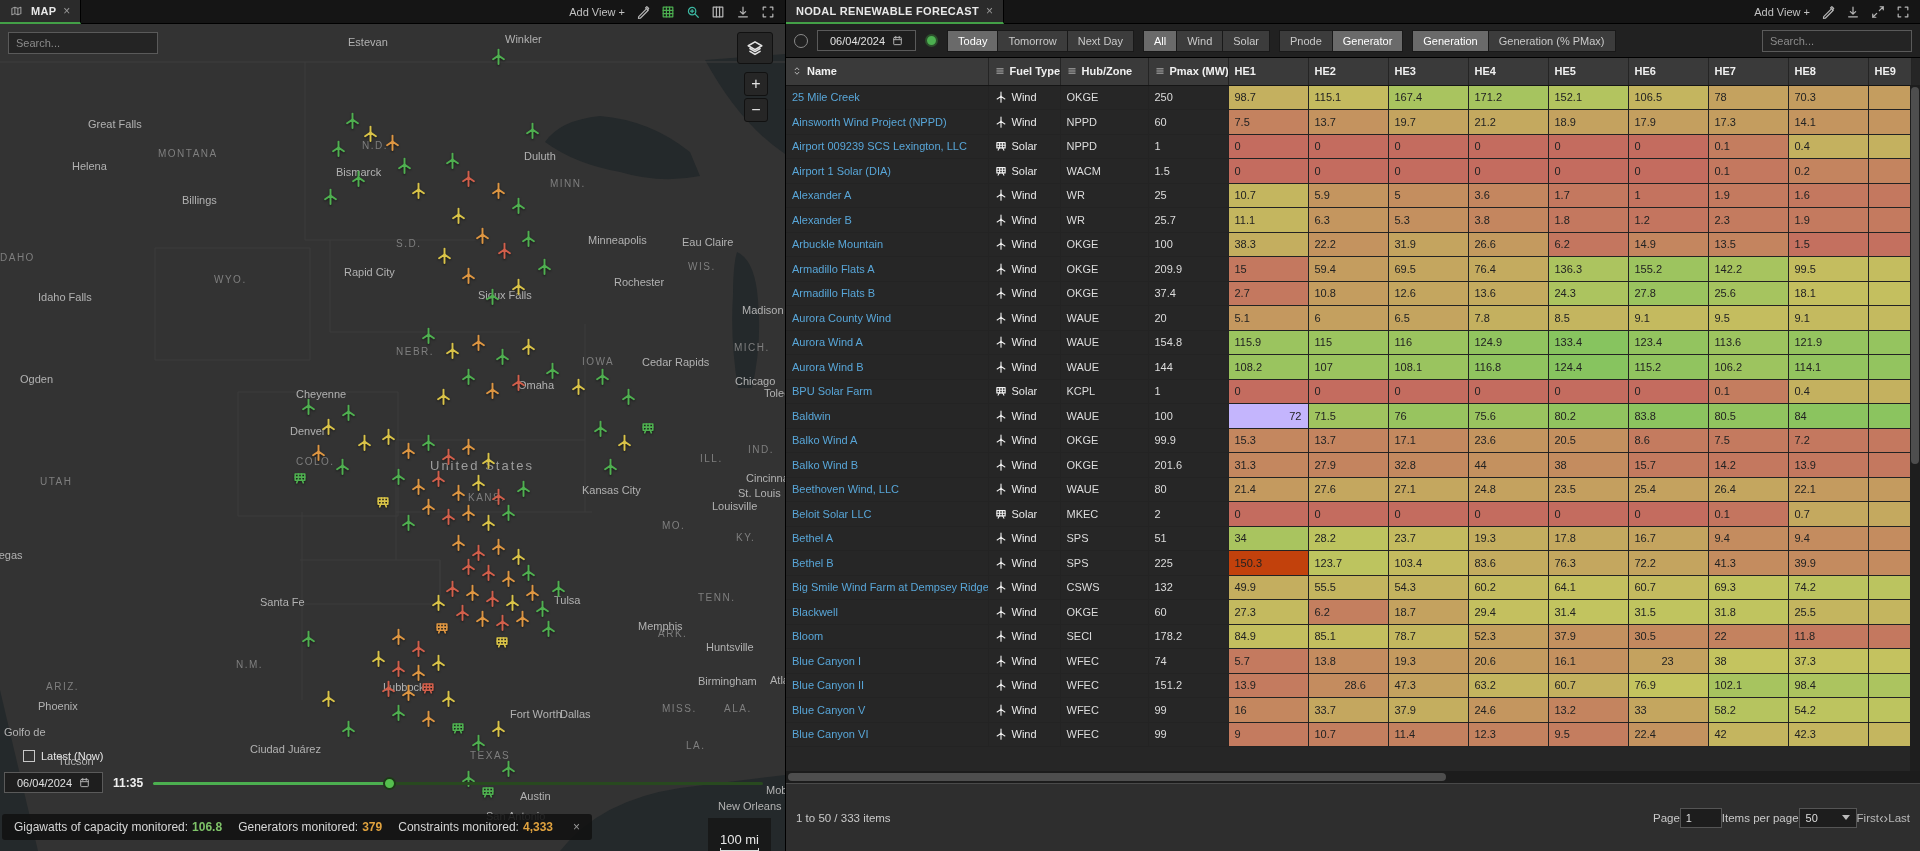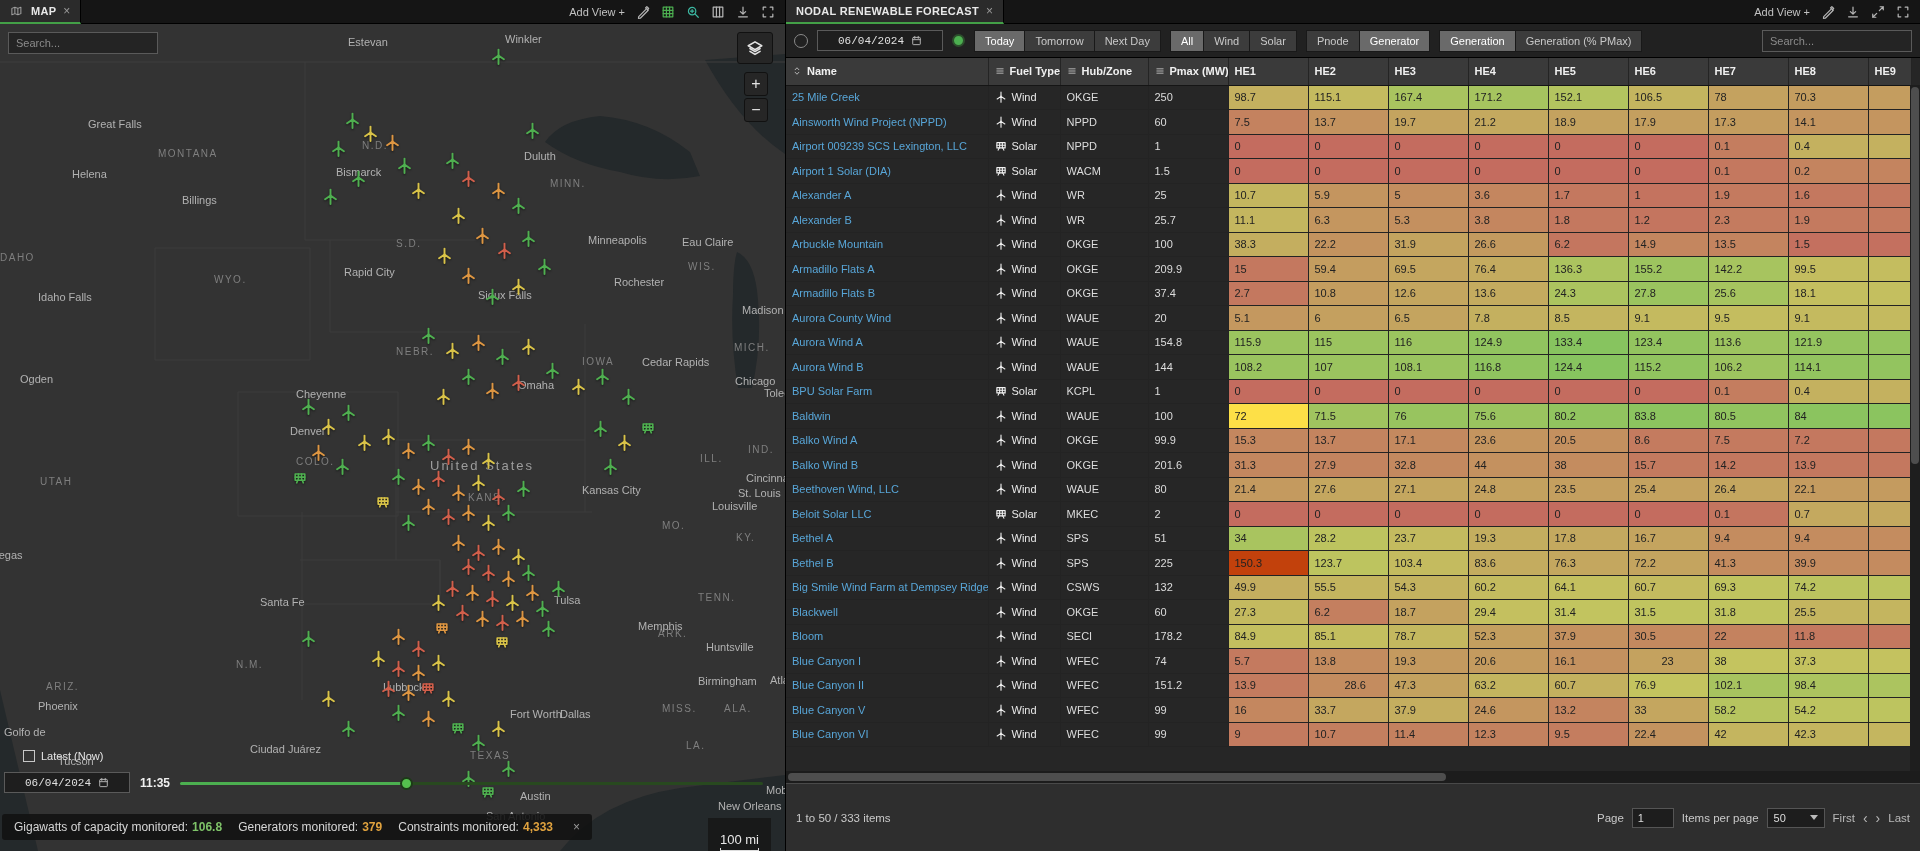--- a/index.html
+++ b/index.html
@@ -41,21 +41,21 @@
   .ctl-layers { right:12px; top:8px; width:36px; height:32px; }
   .ctl-zin  { right:17px; top:48px; width:24px; height:24px; font-size:16px; }
   .ctl-zout { right:17px; top:74px; width:24px; height:24px; font-size:16px; }
 
   .latest-row { position:absolute; left:8px; top:726px; display:flex; align-items:center; gap:6px;margin-left:15px; }
   .checkbox { width:12px; height:12px; border:1px solid #c7c7c7; background:transparent; }
   .latest-label { color:#e6e6e6; font-size:11px; }
 
   .time-row { position:absolute; left:4px; top:748px; right:22px; display:flex; align-items:center; gap:10px; }
   .datechip { display:flex; align-items:center; gap:7px; background:#1e1e1e; border:1px solid #5a5a5a;
-    height:21px; padding:0 20px; color:#e0e0e0; font-size:11px;font-family:Liberation Mono, monospace; }
+    height:21px; padding:0 12px; color:#e0e0e0; font-size:11px; }
   .datechip .cal { color:#b5b5b5; display:inline-flex; }
   .timetext { color:#f0f0f0; font-size:12px; font-weight:bold; }
   .slider { position:relative; flex:1; height:14px; }
   .slider .track { position:absolute; left:0; right:0; top:6px; height:3px; background:#28491f; border-radius:2px; }
   .slider .fill { position:absolute; left:0; top:6px; height:3px; background:#4caf50; border-radius:2px; }
   .slider .thumb { position:absolute; top:1px; width:13px; height:13px; border-radius:50%;
     background:#55c04e; border:2px solid #1d3a18; cursor:pointer; }
 
   .map-status { position:absolute; left:2px; top:790px; display:flex; align-items:center; gap:16px;
     background:rgba(17,17,17,.88); border-radius:3px; padding:6px 12px; font-size:12px; color:#d6d6d6; }
@@ -101,21 +101,21 @@
 
   .vscroll { position:absolute; right:0; top:27px; bottom:0; width:10px; background:#1e1e1e; }
   .vscroll .vthumb { position:absolute; left:1px; right:1px; top:2px; height:55%;
     background:#4e4e4e; border-radius:4px; cursor:pointer; }
   .hscroll { height:12px; background:#1c1c1c; position:relative; flex:0 0 auto; }
   .hscroll .hthumb { position:absolute; left:2px; top:2px; height:8px; width:58%;
     background:#4e4e4e; border-radius:4px; cursor:pointer; }
 
   .gfooter { flex:1; background:#2e2e2e; border-top:1px solid #494949; display:flex;
     align-items:center; padding:0 10px; color:#c9c9c9; font-size:11.5px; gap:8px; }
-  .gfooter .right { margin-left:auto; display:flex; align-items:center; gap:8px; }
+  .gfooter .right { margin-left:auto; display:flex; align-items:center; }
   .pageinput { width:42px; height:20px; background:#1d1d1d; border:1px solid #555;
     color:#ddd; font-size:11px; padding:0 5px; font-family:inherit; }
   .ippselect { width:58px; height:20px; background:#1d1d1d; border:1px solid #555; color:#ddd;
     font-size:11px; display:flex; align-items:center; justify-content:space-between; padding:0 6px; cursor:pointer; }
   .caret { width:0; height:0; border-left:4px solid transparent; border-right:4px solid transparent;
     border-top:5px solid #bbb; }
   .pgbtn { color:#b9b9b9; font-size:11.5px; cursor:pointer; }
   .pgchev { color:#b9b9b9; font-size:14px; cursor:pointer; line-height:1; }
 </style>
 </head>
@@ -199,21 +199,21 @@
           <path d="M440,536 V580"></path>
             <path d="M585,300 V488"></path>
         </g>
       </svg>
 
       <div id="mapLabels">
           <span class="map-label c" style="left: 348px; top: 12px;">Estevan</span>
           <span class="map-label c" style="left: 505px; top: 9px;">Winkler</span>
           <span class="map-label c" style="left: 88px; top: 94px;">Great Falls</span>
           <span class="map-label s" style="left: 158px; top: 124px;">MONTANA</span>
-          <span class="map-label c" style="left: 72px; top: 136px; margin-top: 8px;">Helena</span>
+          <span class="map-label c" style="left: 72px; top: 136px;">Helena</span>
           <span class="map-label c" style="left: 182px; top: 170px;">Billings</span>
           <span class="map-label s" style="left: 362px; top: 116px;">N.D.</span>
           <span class="map-label c" style="left: 336px; top: 142px;">Bismarck</span>
           <span class="map-label c" style="left: 524px; top: 126px;">Duluth</span>
           <span class="map-label s" style="left: 550px; top: 154px;">MINN.</span>
           <span class="map-label c" style="left: 588px; top: 210px;">Minneapolis</span>
           <span class="map-label c" style="left: 682px; top: 212px;">Eau Claire</span>
           <span class="map-label s" style="left: 688px; top: 237px;">WIS.</span>
           <span class="map-label c" style="left: 614px; top: 252px;">Rochester</span>
           <span class="map-label c" style="left: 742px; top: 280px;">Madison</span>
@@ -1440,21 +1440,21 @@
                     <svg viewBox="0 0 16 16" width="12" height="12" fill="none" stroke="currentColor" stroke-width="1.5" stroke-linecap="round" stroke-linejoin="round">
                       <path d="M8 7.2 V15 M8 7.2 V1.5 M8 7.2 L2.9 10.6 M8 7.2 L13.1 10.6"></path>
                       <circle cx="8" cy="7.2" r="1.1" fill="currentColor" stroke="none"></circle>
                     </svg>
                   </span>
                   <span>Wind</span>
                 </span>
               </td>
               <td>WAUE</td>
               <td>100</td>
-              <td class="heat" style="background: #fde047;">72</td>
+              <td class="heat" style="background: #c4b5fd; text-align: right;">72</td>
               <td class="heat" style="background: rgb(160, 196, 95);">71.5</td>
               <td class="heat" style="background: rgb(152, 196, 95);">76</td>
               <td class="heat" style="background: rgb(154, 196, 95);">75.6</td>
               <td class="heat" style="background: rgb(145, 196, 95);">80.2</td>
               <td class="heat" style="background: rgb(140, 196, 95);">83.8</td>
               <td class="heat" style="background: rgb(145, 196, 95);">80.5</td>
               <td class="heat" style="background: rgb(139, 196, 95);">84</td>
               <td class="heat" style="background: rgb(139, 196, 95);"></td>
             </tr>
             <tr>

